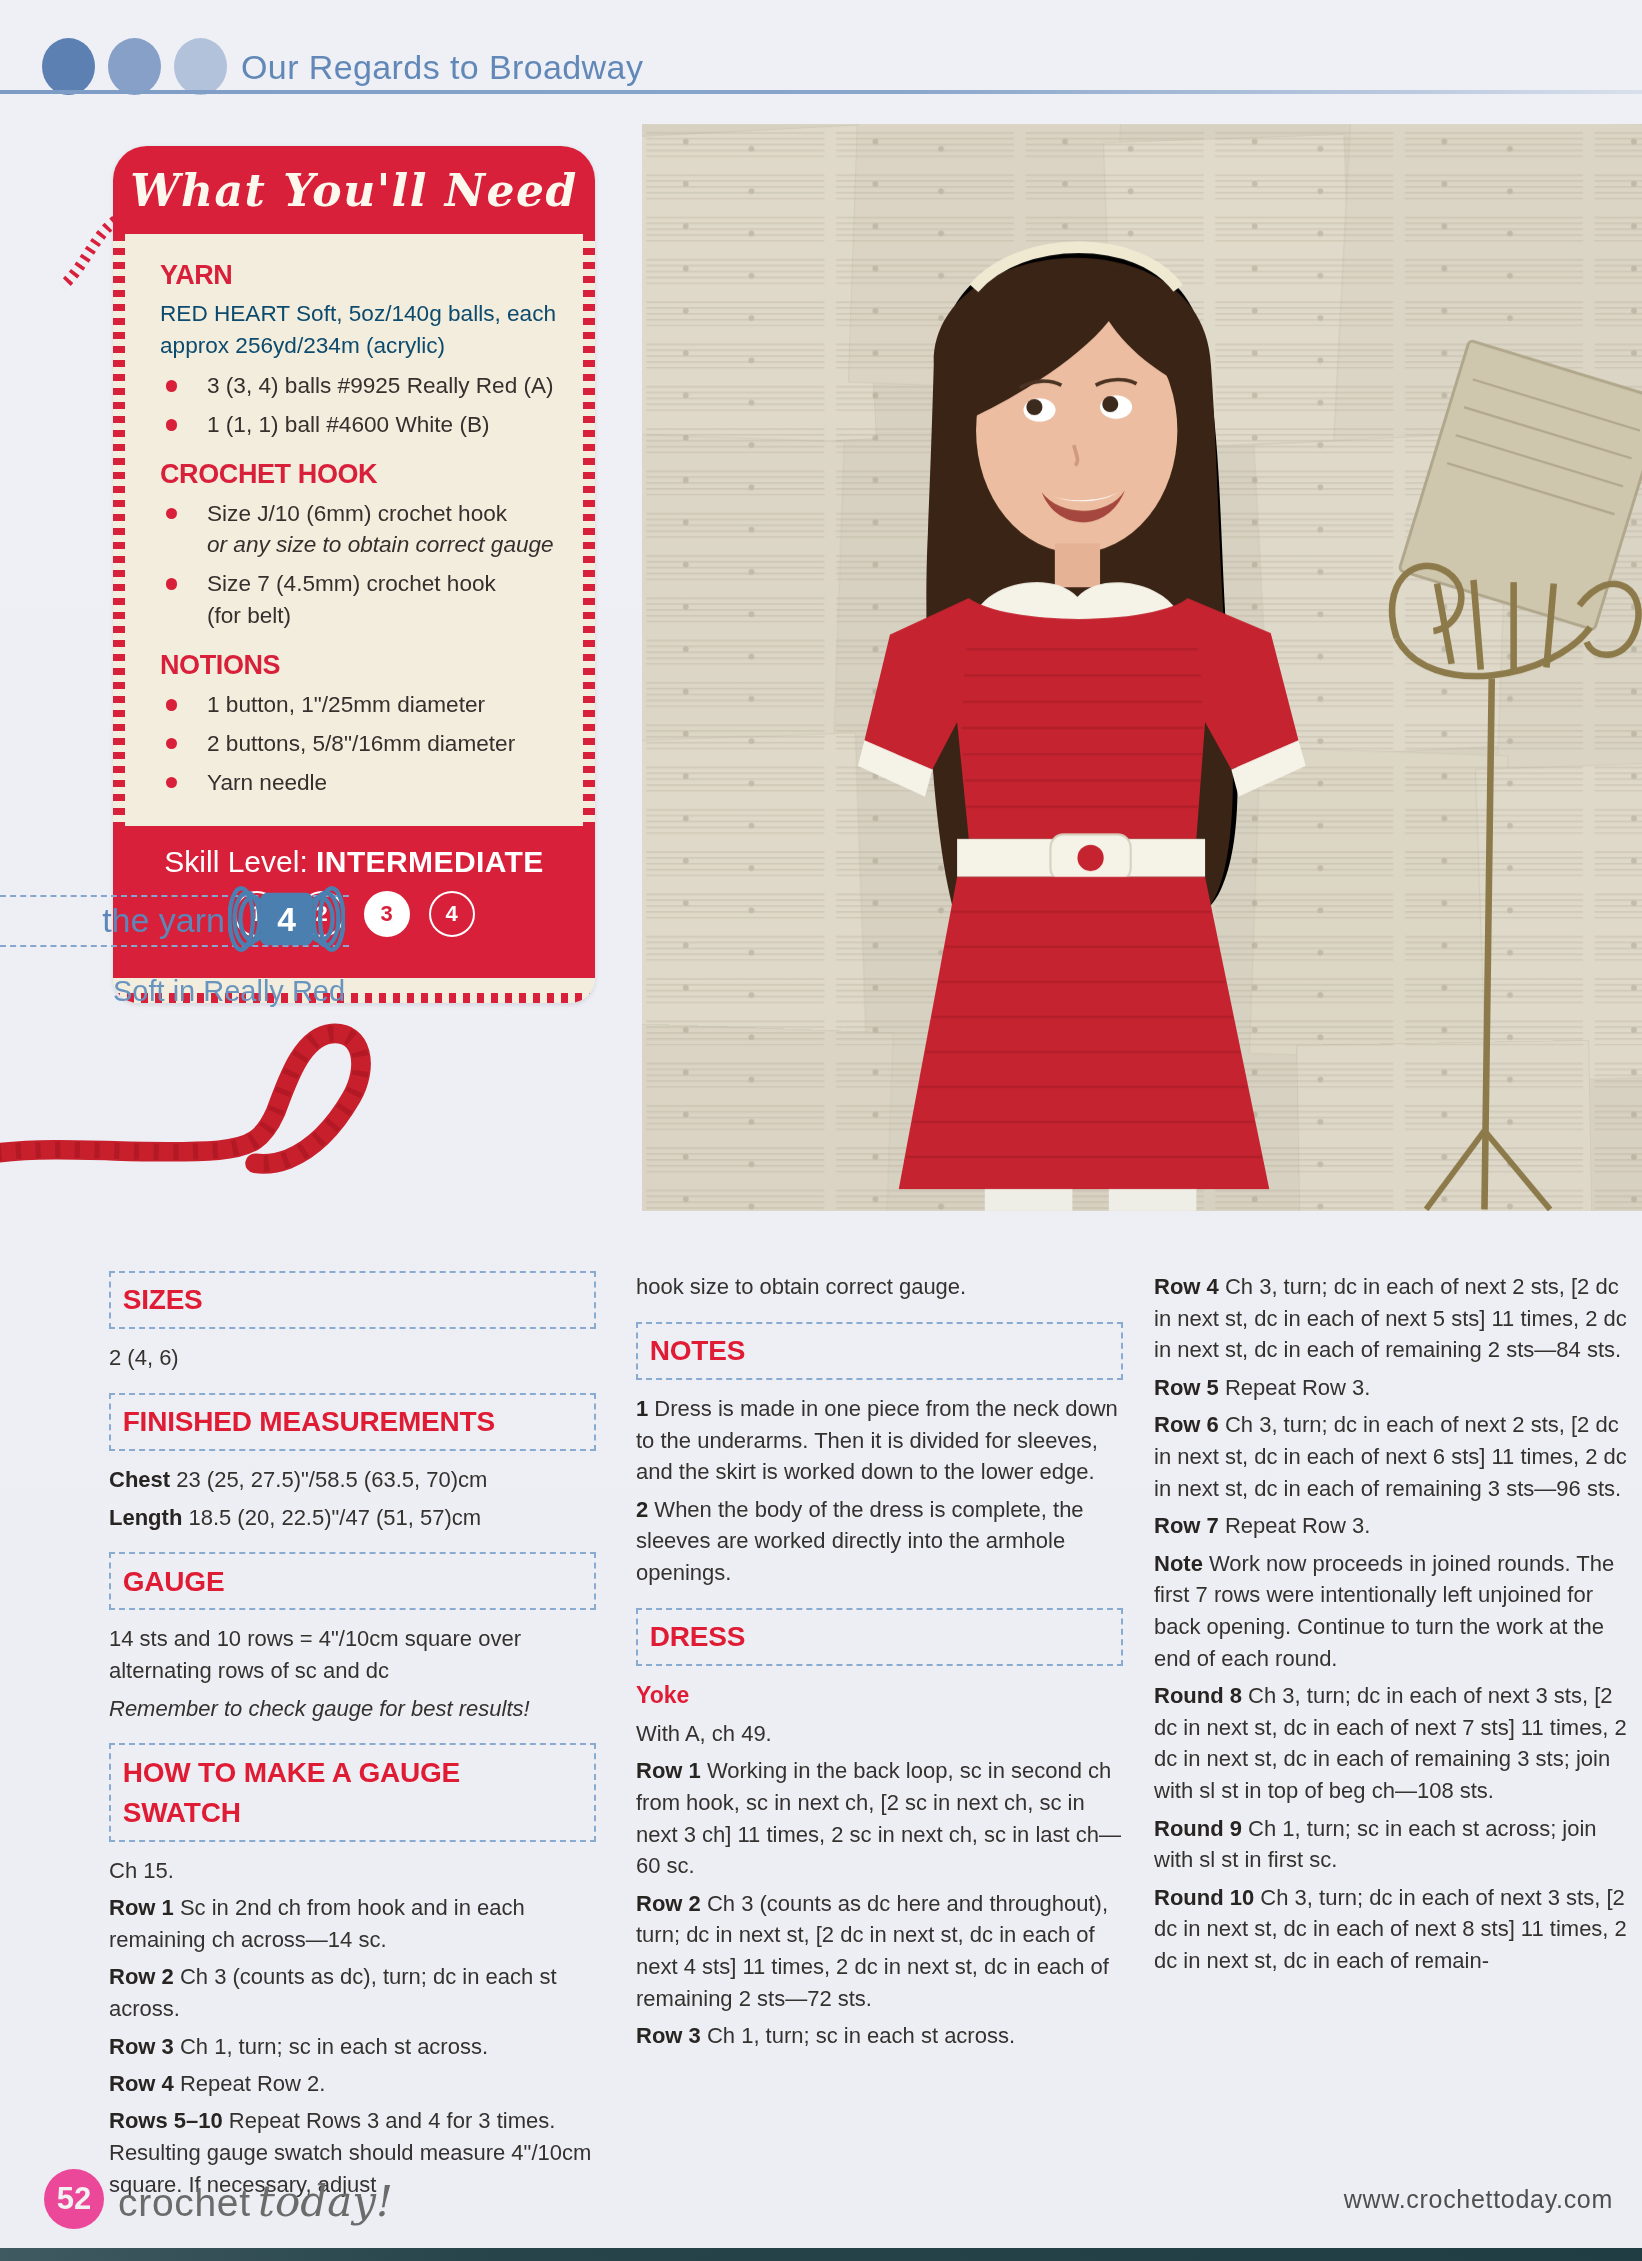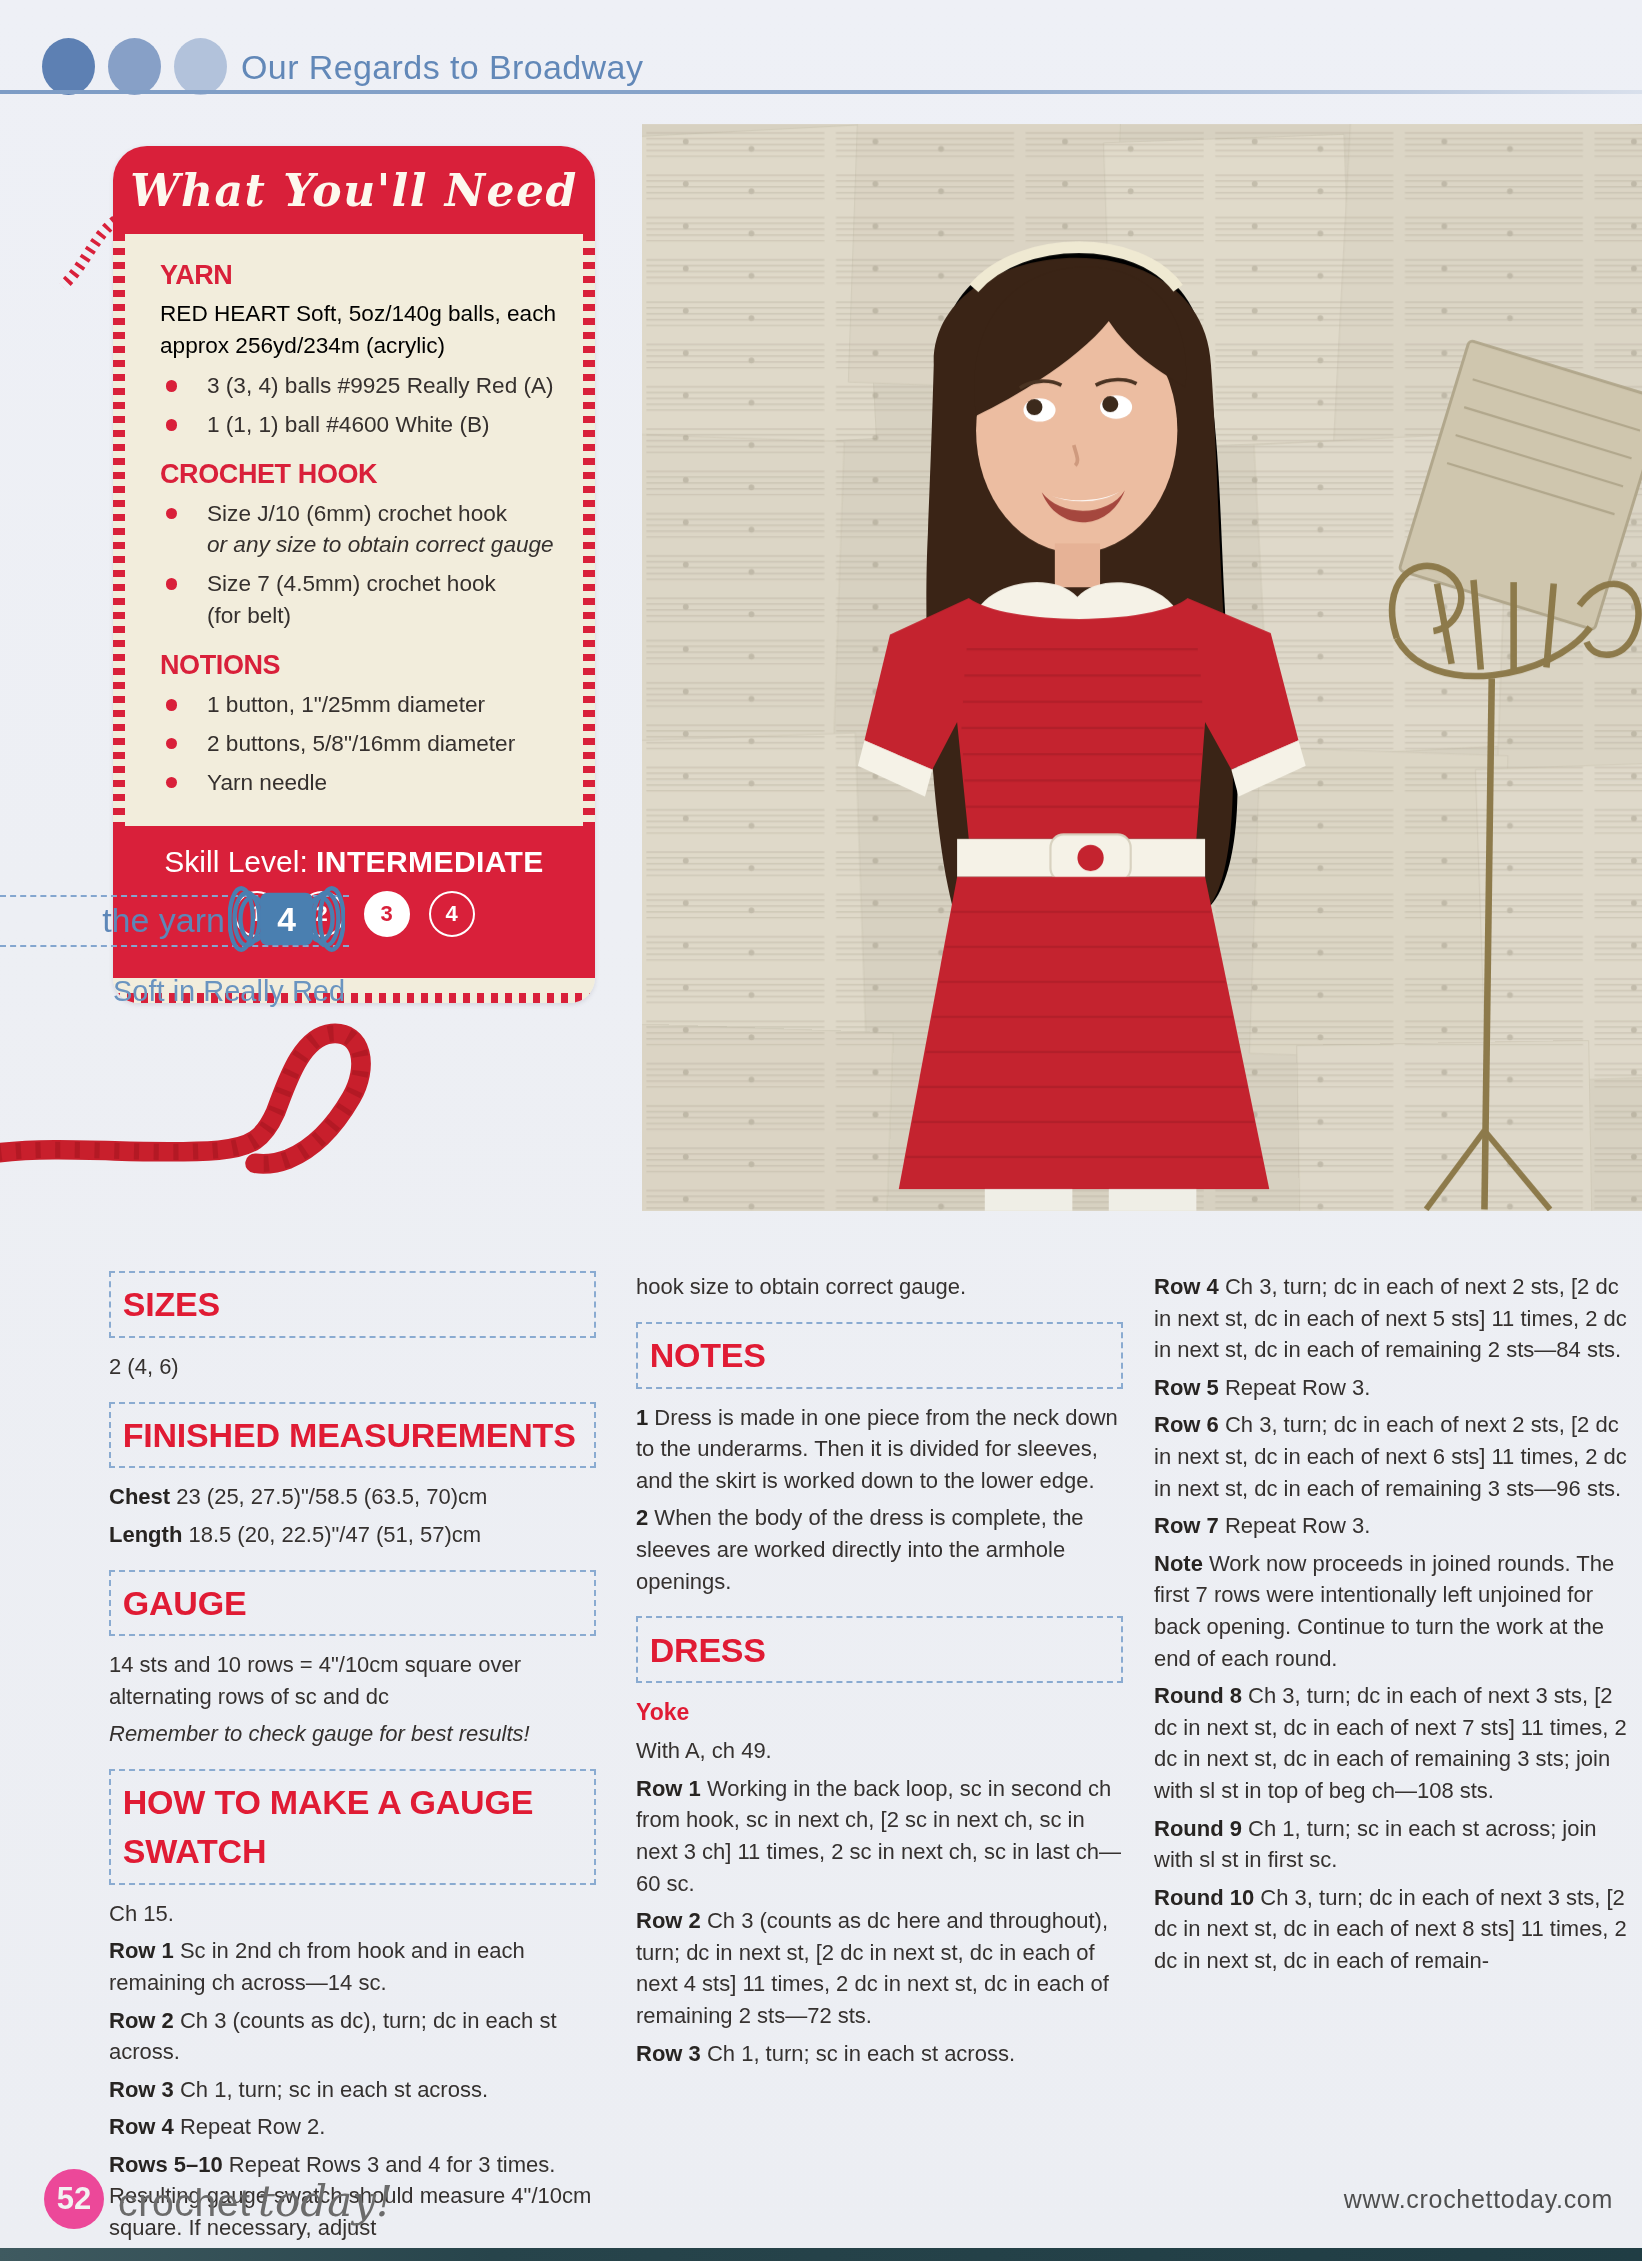--- a/index.html
+++ b/index.html
@@ -23,21 +23,21 @@
     box-shadow:0 1.5px 4.4px rgba(80,80,110,.15);}
   .needs-head{background:#d9203a;height:88px;display:flex;align-items:center;justify-content:center;}
   .needs-title{font-family:"DejaVu Serif",serif;font-style:italic;font-weight:bold;color:#fdf8ee;
     font-size:44px;letter-spacing:1.5px;}
   .needs-body{background:#f2eddc;position:relative;padding:26px 32px 20.4px 47px;}
   .stripe-l,.stripe-r{position:absolute;top:0;bottom:0;width:11.7px;
     background:repeating-linear-gradient(180deg,#d9203a 0 6.6px,#f2eddc 6.6px 14px);}
   .stripe-l{left:0;} .stripe-r{right:0;}
   .sec-h{color:#d9203a;font-weight:bold;font-size:27px;letter-spacing:-0.4px;margin:19px 0 7.3px;}
   .sec-h.first{margin-top:0;}
-  .needs-text{font-size:22.6px;line-height:1.42;color:#000000;}
+  .needs-text{font-size:22.6px;line-height:1.42;color:#0c4a6e;}
   ul.blist{list-style:none;margin:5.8px 0 0;padding:0;}
   ul.blist li{position:relative;padding-left:47px;margin:7.3px 0;font-size:22.6px;line-height:1.4;}
   ul.blist li .bdot{position:absolute;left:5.8px;top:10.2px;width:11.7px;height:11.7px;border-radius:50%;background:#d9203a;}
   .subnote{font-style:italic;}
   .skill{background:#d9203a;height:152px;text-align:center;padding-top:19px;box-sizing:border-box;}
   .skill-line{color:#fff;font-size:30px;}
   .skill-line .sv{font-weight:bold;letter-spacing:0.4px;}
   .skill-dots{margin-top:11.7px;display:flex;justify-content:center;gap:19px;}
   .skill-dot{width:42px;height:42px;border:2.2px solid #fff;border-radius:50%;color:#fff;font-size:22px;font-weight:bold;
     display:flex;align-items:center;justify-content:center;}
@@ -49,21 +49,21 @@
   
   .yarnbar{position:absolute;left:0;top:895px;width:349px;height:48px;
     border-top:2.9px dashed #84a6cf;border-bottom:2.9px dashed #84a6cf;}
   .yarnbar-label{position:absolute;right:124px;top:4.4px;font-size:34px;color:#5d87b8;}
   .yarn-badge{position:absolute;right:4.4px;top:-16px;}
   .colorway{position:absolute;left:113px;top:975px;font-size:29px;color:#6a94c0;}
   .squiggle{position:absolute;left:0;top:1016px;}
   
   .col{position:absolute;top:1271px;width:487px;font-size:22px;line-height:1.44;color:#35312f;}
   .col1{left:109px;} .col2{left:636px;} .col3{left:1154px;}
-  .phdr{border:2.2px dashed #8aabd1;color:#e01b34;font-weight:bold;font-size:34px;letter-spacing:-0.2px;
+  .phdr{border:2.2px dashed #8aabd1;color:#e01b34;font-weight:bold;font-size:28px;letter-spacing:-0.2px;
     padding:7.3px 11.7px 6.6px;margin:19px 0 13px;}
   .phdr.first{margin-top:0;}
   .col p{margin:0 0 5.8px;}
   .col p b{font-weight:bold;color:#272422;}
   .ital{font-style:italic;}
   .subhead{color:#e01b34;font-weight:bold;font-size:23px;margin:7.3px 0 5.8px;}
   
   .pg-circle{position:absolute;left:44px;top:2169px;width:60px;height:60px;border-radius:50%;background:#ec4899;
     color:#f2f2f2;font-size:31px;font-weight:bold;display:flex;align-items:center;justify-content:center;}
   .brand{position:absolute;left:118px;top:2177px;color:#6b6b6b;}

